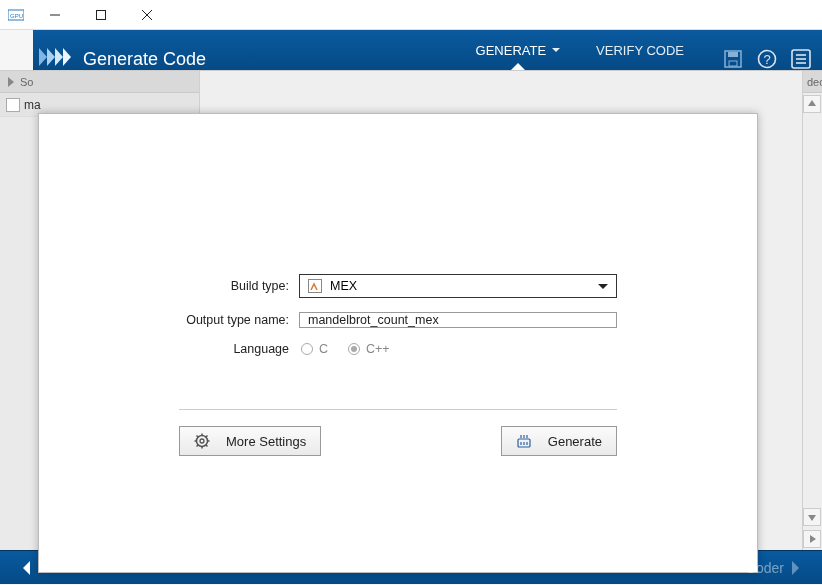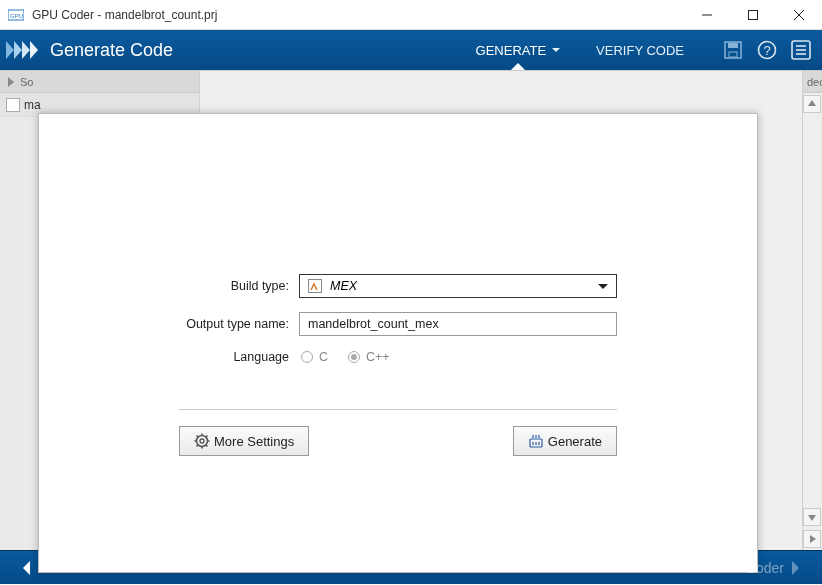--- a/index.html
+++ b/index.html
@@ -4,21 +4,21 @@
 <style>
   * { box-sizing: border-box; margin: 0; padding: 0; font-family: "Segoe UI", Arial, sans-serif; }
   body { background: #f6f6f6; width: 822px; height: 585px; overflow: hidden; position: relative; }
 
   .titlebar { height: 30px; background: #fff; border-bottom: 1px solid #ddd; display: flex; align-items: center; font-size: 12px; color: #333; }
   .titlebar .app-icon { width: 20px; height: 16px; margin: 0 6px; display:flex; align-items:center; justify-content:center; }
   .titlebar .title { flex: 1; }
   .win-controls { display: flex; }
   .win-btn { width: 46px; height: 30px; display:flex; align-items:center; justify-content:center; color:#222; }
 
-  .header { height: 40px; background: linear-gradient(#0a5a9e,#054a86); display:flex; align-items:center; color:#fff; font-size:14px; padding:0 10px 0 6px; }
+  .header { height: 40px; background: linear-gradient(#0a5a9e,#054a86); display:flex; align-items:flex-end; color:#fff; font-size:14px; padding:0 10px 0 6px;margin-left:33px; }
   .chevrons { width: 40px; height: 26px; display:flex; align-items:center; justify-content:center; margin-right:4px; }
   .page-title { font-size: 18px; font-weight: 400; flex:1; }
   .hdr-tab { padding: 0 18px; font-size:13px; color:#e4eef7; display:flex; align-items:center; gap:6px; height:40px; }
   .hdr-tab.active { color:#fff; position:relative; }
   .hdr-tab.active::after { content:""; position:absolute; bottom:-1px; left:50%; margin-left:-8px; border:8px solid transparent; border-bottom-color:#fff; }
   .caret-down { width:0;height:0;border:4px solid transparent;border-top-color:#e4eef7; margin-top:3px;}
   .hdr-icons { display:flex; gap:12px; margin-left:20px; align-items:center;}
   .hdr-icon { width:22px; height:22px; display:flex; align-items:center; justify-content:center; opacity:.85;}
 
   .body { position: relative; height: 480px; background:#efefef; border-top:1px solid #ccc;padding-left:7px;}
@@ -29,52 +29,51 @@
 
   .right-col { position:absolute; right:0; top:0; width:20px; height:100%; background:#eee; border-left:1px solid #d0d0d0;}
   .right-head { height:22px; background:#d9d9d9; font-size:11px; color:#666; display:flex; align-items:center; justify-content:flex-start; padding-left:4px; border-bottom:1px solid #c9c9c9;}
   .scroll-up, .scroll-down, .scroll-right { width:18px; height:18px; background:#f5f5f5; border:1px solid #ccc; display:flex; align-items:center; justify-content:center; color:#888; position:absolute;}
   .scroll-up{top:24px;right:1px;} .scroll-down{bottom:24px;right:1px;} .scroll-right{bottom:2px; right:1px;}
 
   .panel { position:absolute; left:38px; top:0; width:720px; height:460px; background:#fff; box-shadow:0 0 8px rgba(0,0,0,.25); border:1px solid #bbb;margin-top:42px;}
   .form { position:absolute; top:160px; left:140px; right:140px;}
   .row { display:flex; align-items:center; margin-bottom:14px;}
   .lbl { width:120px; text-align:right; font-size:12.5px; color:#222; padding-right:10px;}
-  .select { flex:1; height:24px; border:1px solid #333; background:#fff; display:flex; align-items:center; padding:0 8px; font-size:12.5px; position:relative;font-style:italic;}
+  .select { flex:1; height:24px; border:1px solid #333; background:#fff; display:flex; align-items:center; padding:0 8px; font-size:12.5px; position:relative;}
   .select .icon-box{width:14px;height:14px;border:1px solid #888;margin-right:8px;display:flex;align-items:center;justify-content:center;}
   .select .caret{position:absolute; right:8px; width:0;height:0;border:5px solid transparent;border-top-color:#222; top:9px;}
-  .input { flex:1; height:24px; border:1px solid #999; background:#fff; font-size:12.5px; padding:0 8px; color:#222;}
+  .input { flex:1; height:16px; border:1px solid #999; background:#fff; font-size:12.5px; padding:0 8px; color:#222;}
   .radios { display:flex; gap:20px; font-size:12.5px; color:#888; padding-left:2px;}
   .radio { display:flex; align-items:center; gap:6px;}
   .radio-o{width:12px;height:12px;border:1.6px solid #aaa;border-radius:50%;position:relative;}
   .radio-o.sel::after{content:"";position:absolute;inset:2px;border-radius:50%;background:#aaa;}
 
   .divider{position:absolute; left:140px; right:140px; top:295px; border-top:1px solid #ccc;}
 
   .buttons{position:absolute; top:312px; left:140px; right:140px; display:flex; justify-content:space-between;}
-  .button { height:30px; padding:0 14px; background:linear-gradient(#fbfbfb,#eaeaea); border:1px solid #999; display:flex; align-items:center; gap:4px; font-size:13px; color:#222;}
+  .button { height:30px; padding:0 14px; background:linear-gradient(#fbfbfb,#eaeaea); border:1px solid #999; display:flex; align-items:center; gap:16px; font-size:13px; color:#222;}
   .gear{width:16px;height:16px;}
   .bin{width:16px;height:16px;}
 
   .footer{height:34px;background:linear-gradient(#085a9f,#054a86);display:flex;align-items:center;justify-content:space-between;padding:0 16px;color:#fff;font-size:14px;border-top:1px solid #03355f;}
   .footer .nav{display:flex;align-items:center;gap:8px;} .footer .dim{opacity:.45;}
   .tri-l{width:0;height:0;border:7px solid transparent;border-right-color:#fff;}
   .tri-r{width:0;height:0;border:7px solid transparent;border-left-color:#cfe1f2;}
 </style>
 </head>
 <body>
 
 <div class="titlebar">
   <div class="app-icon">
     <svg width="16" height="14">
         <rect x="0" y="2" width="16" height="10" fill="#fff" stroke="#2a7abf"></rect>
         <text x="2" y="10" font-size="6" fill="#2a7abf">GPU</text>
       </svg>
   </div>
-  <div class="title">GPU Coder - mandelbrot_count.prj</div>
   <div class="win-controls">
     <div class="win-btn">
         <svg width="10" height="10">
           <line x1="0" y1="5" x2="10" y2="5" stroke="#222" stroke-width="1"></line>
         </svg>
       </div>
     <div class="win-btn">
         <svg width="10" height="10">
           <rect x="0.5" y="0.5" width="9" height="9" fill="none" stroke="#222"></rect>
         </svg>

